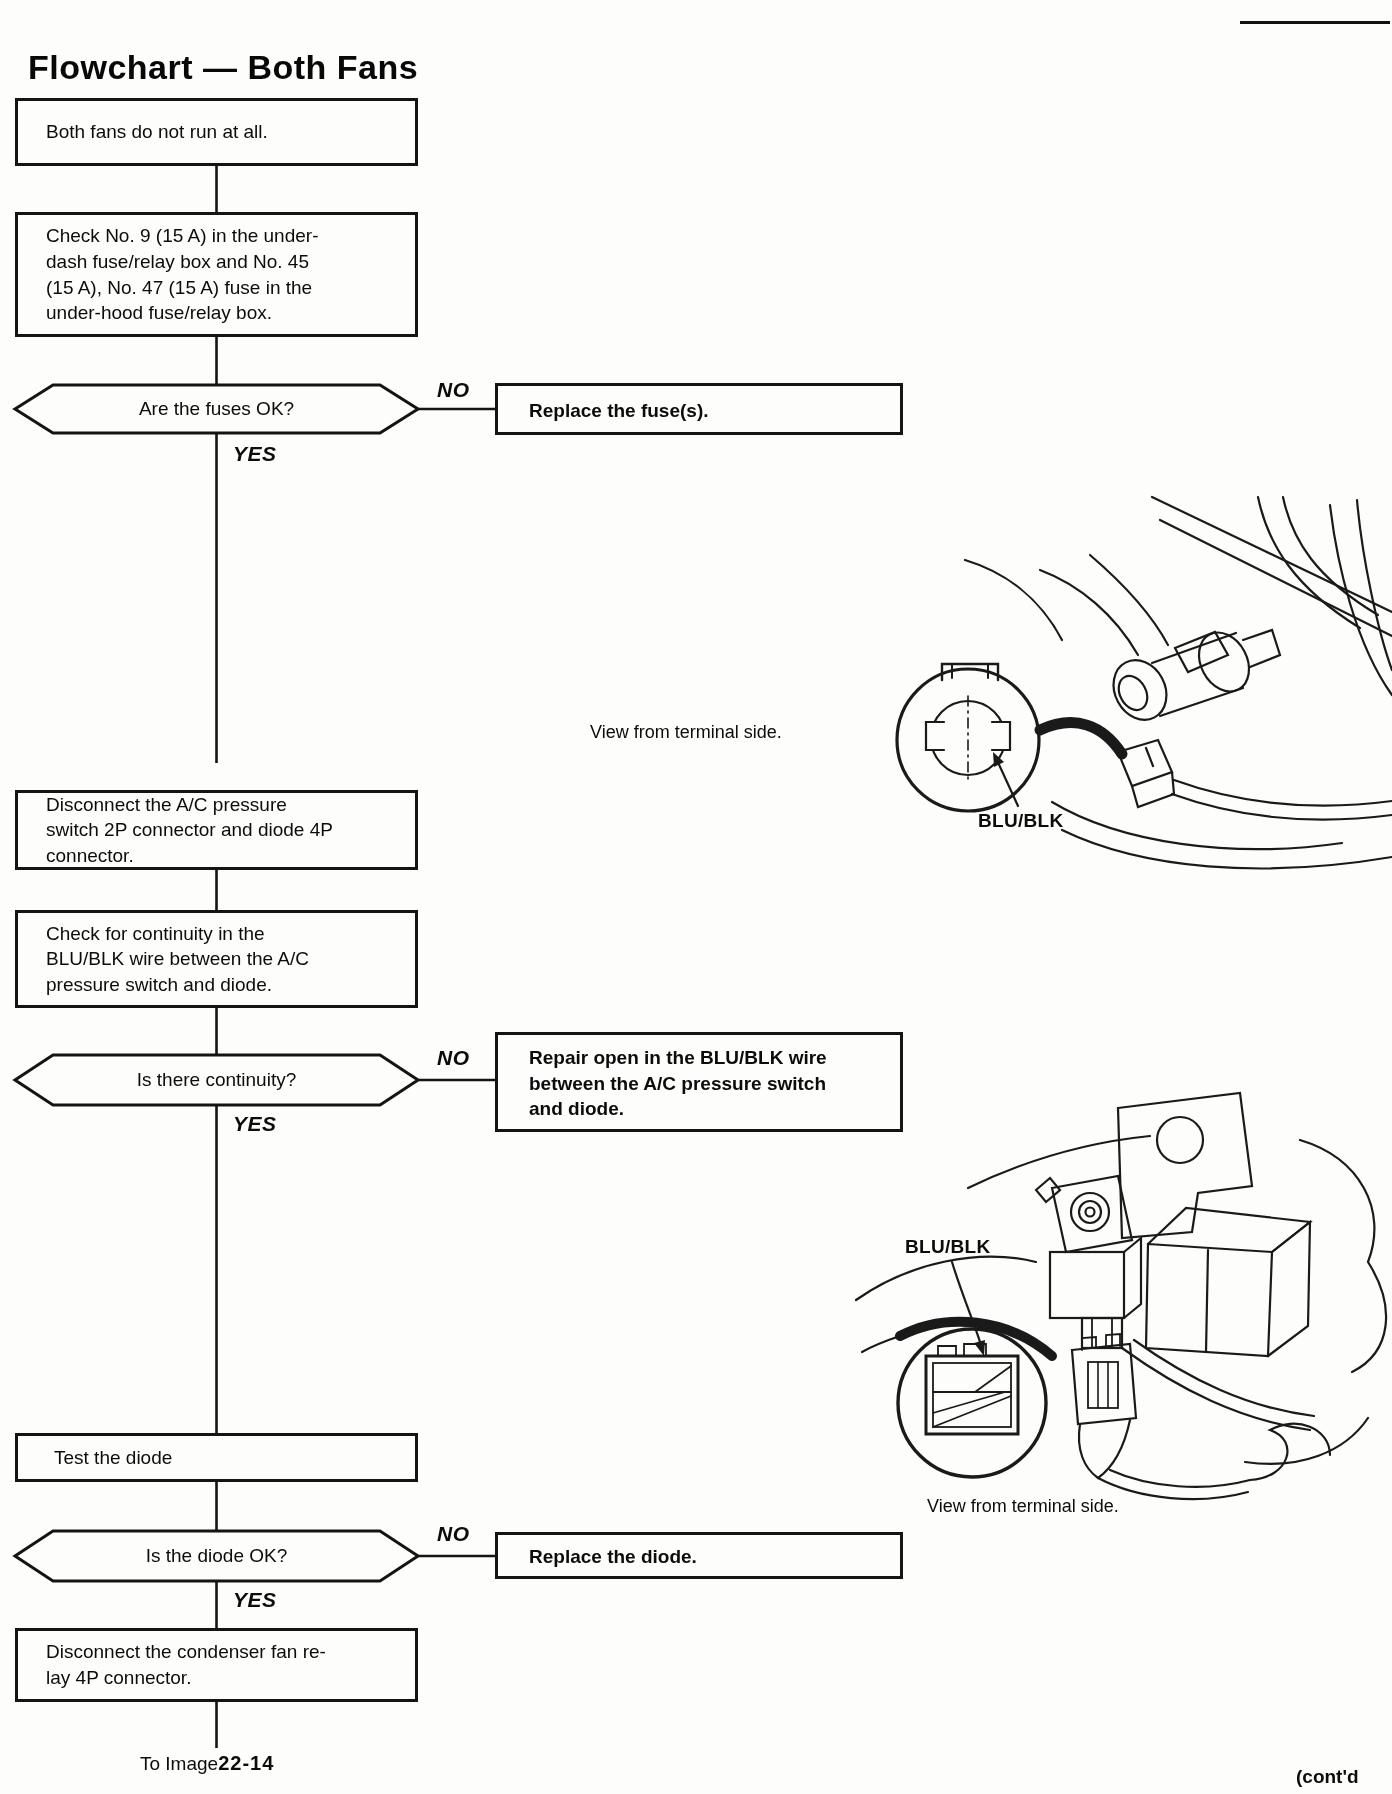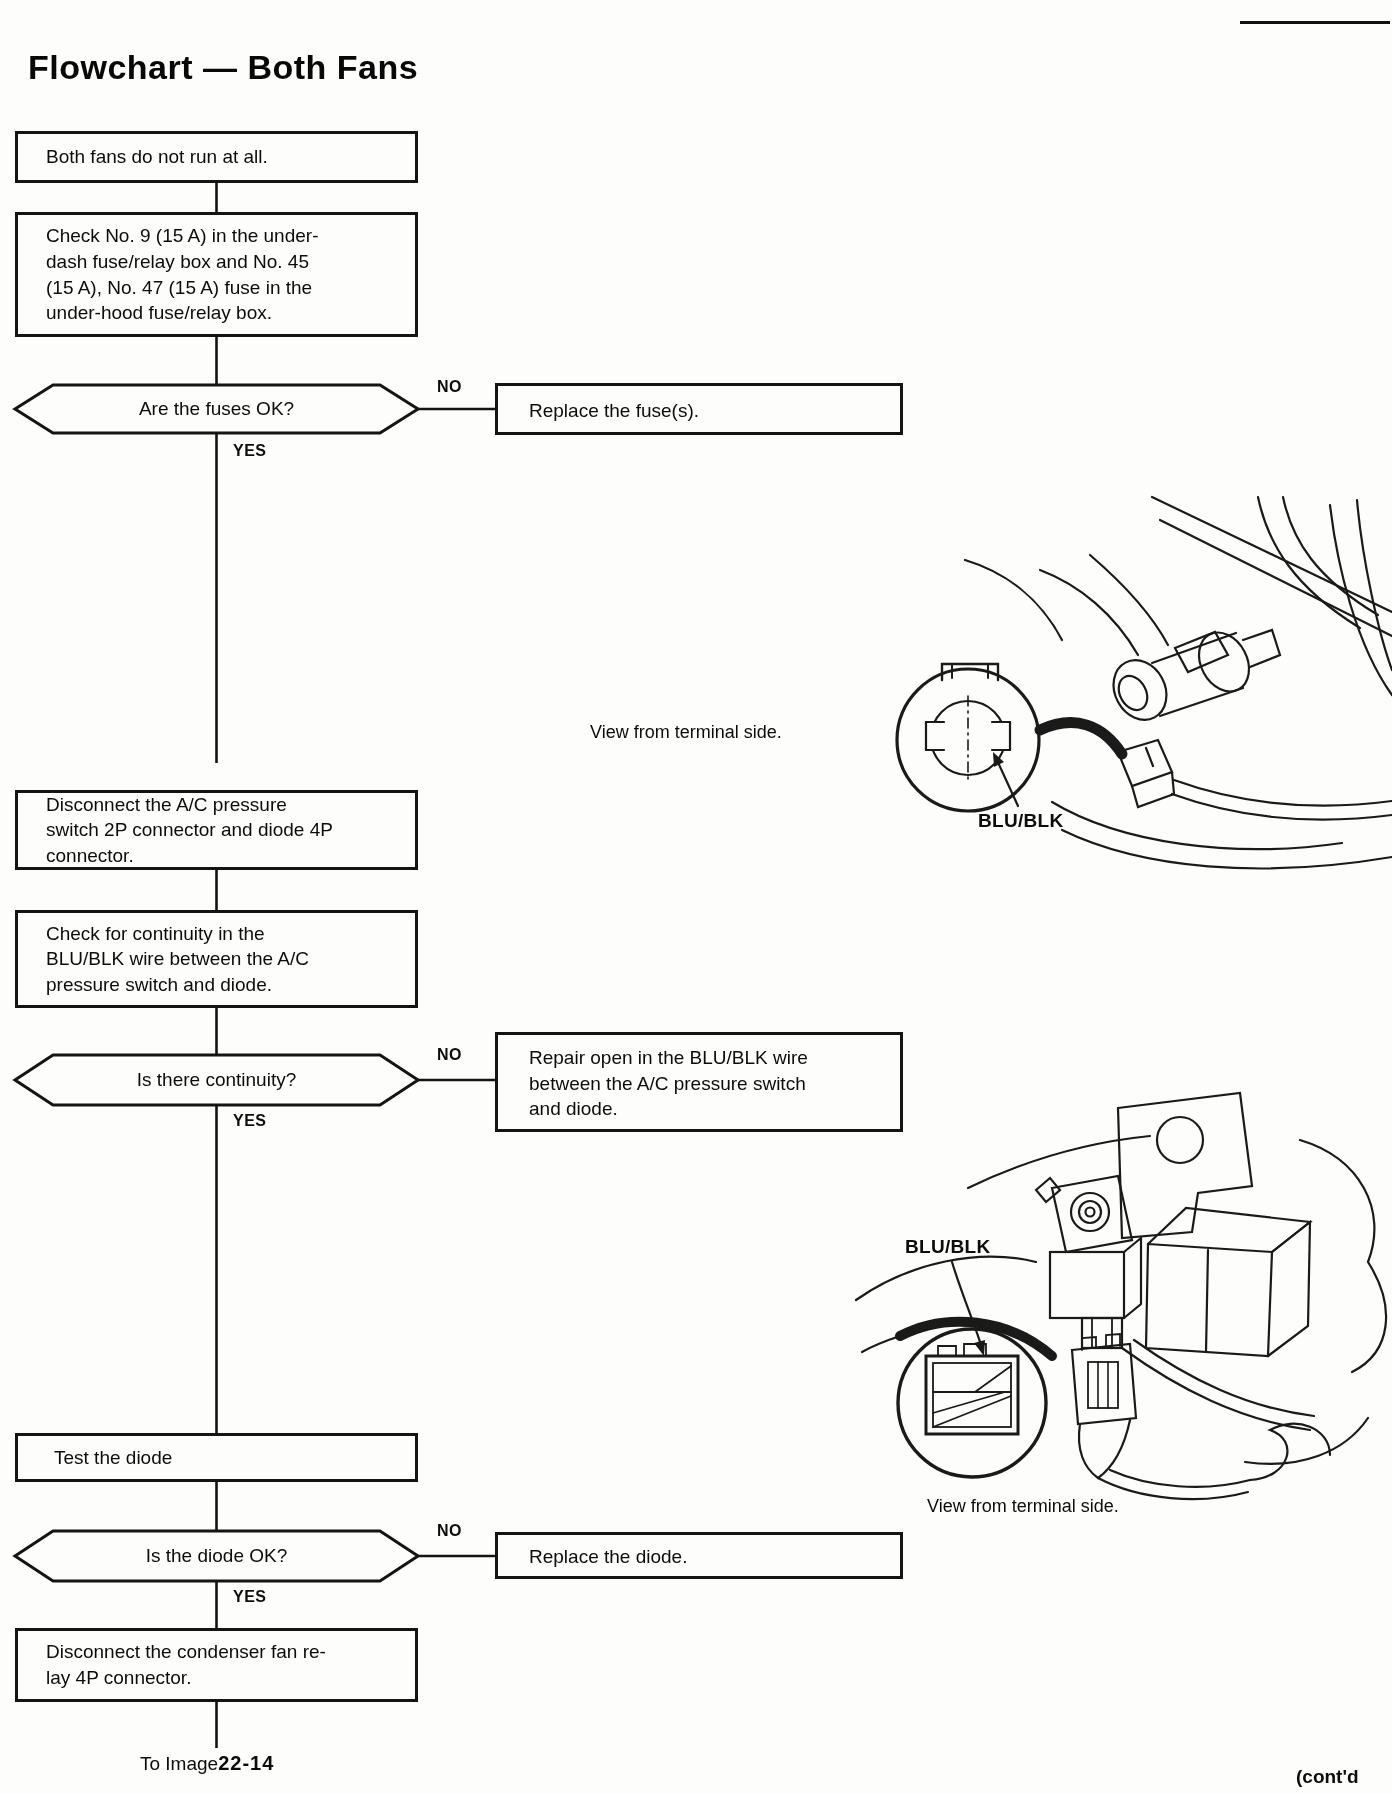--- a/index.html
+++ b/index.html
@@ -13,26 +13,26 @@
     left:28px;top:4px;font-size:34px;font-weight:800;letter-spacing:.5px;color:#080808;margin-top:44px;
   }
   .header-rule{left:1240px;top:21px;width:150px;height:3px;background:#111;}
   svg.layer{position:absolute;left:0;top:0;z-index:0;}
   .pbox,.abox{
     position:absolute;box-sizing:border-box;border:3px solid #141414;background:#fdfdfb;
     display:flex;flex-direction:column;justify-content:center;
     font-size:19px;line-height:1.35;white-space:pre-line;z-index:2;color:#0c0c0c;
   }
   .pbox{left:15px;width:403px;padding:6px 14px 6px 28px;}
-  .abox{left:495px;width:408px;padding:9px 14px 6px 31px;font-weight:normal;}
+  .abox{left:495px;width:408px;padding:9px 14px 6px 31px;font-weight:bold;}
   .hexlabel{
     position:absolute;left:15px;width:403px;display:flex;align-items:center;justify-content:center;
     font-size:19px;z-index:2;color:#0c0c0c;
   }
-  .tag{position:absolute;font-size:16px;font-weight:600;letter-spacing:.5px;z-index:2;}
+  .tag{position:absolute;font-size:21px;font-weight:600;letter-spacing:.5px;z-index:2;font-style:italic;}
   .cap{position:absolute;font-size:18px;z-index:2;}
   .wire{position:absolute;font-size:19px;font-weight:800;letter-spacing:.3px;z-index:2;}
   .footer-to{position:absolute;left:140px;top:1752px;font-size:19px;z-index:2;}
   .footer-to b{font-size:20px;letter-spacing:1px;}
   .contd{position:absolute;left:1296px;top:1766px;font-size:19px;font-weight:800;z-index:2;}
 </style>
 </head>
 <body>
 
 <div class="page">
@@ -141,21 +141,21 @@
       <path d="M933 1392 L1011 1392" stroke-width="1.8"></path>
       <path d="M933 1427 L1011 1396 M933 1413 L1005 1392 M975 1392 L1011 1366" stroke-width="1.8"></path>
       <path d="M938 1356 L938 1346 L956 1346 L956 1356 M964 1356 L964 1344 L986 1344 L986 1356" stroke-width="1.8"></path>
       <g>
         <path d="M952 1262 C962 1295 974 1322 982 1348"></path>
         <polygon points="984,1356 985,1340 974,1343" fill="#1a1a1a" stroke="none"></polygon>
       </g>
     </g>
   </svg>
 
-  <div class="pbox" style="top:131px;height:52px;">Both fans do not run at all.</div>
+  <div class="pbox" style="top:98px;height:68px;">Both fans do not run at all.</div>
   <div class="pbox" style="top:212px;height:125px;">Check No. 9 (15 A) in the under-
 dash fuse/relay box and No. 45
 (15 A), No. 47 (15 A) fuse in the
 under-hood fuse/relay box.</div>
   <div class="hexlabel" style="top:385px;height:48px;">Are the fuses OK?</div>
   <div class="abox" style="top:383px;height:52px;">Replace the fuse(s).</div>
   <div class="pbox" style="top:761px;height:80px;margin-top:29px;">Disconnect the A/C pressure
 switch 2P connector and diode 4P
 connector.</div>
   <div class="pbox" style="top:910px;height:98px;">Check for continuity in the

